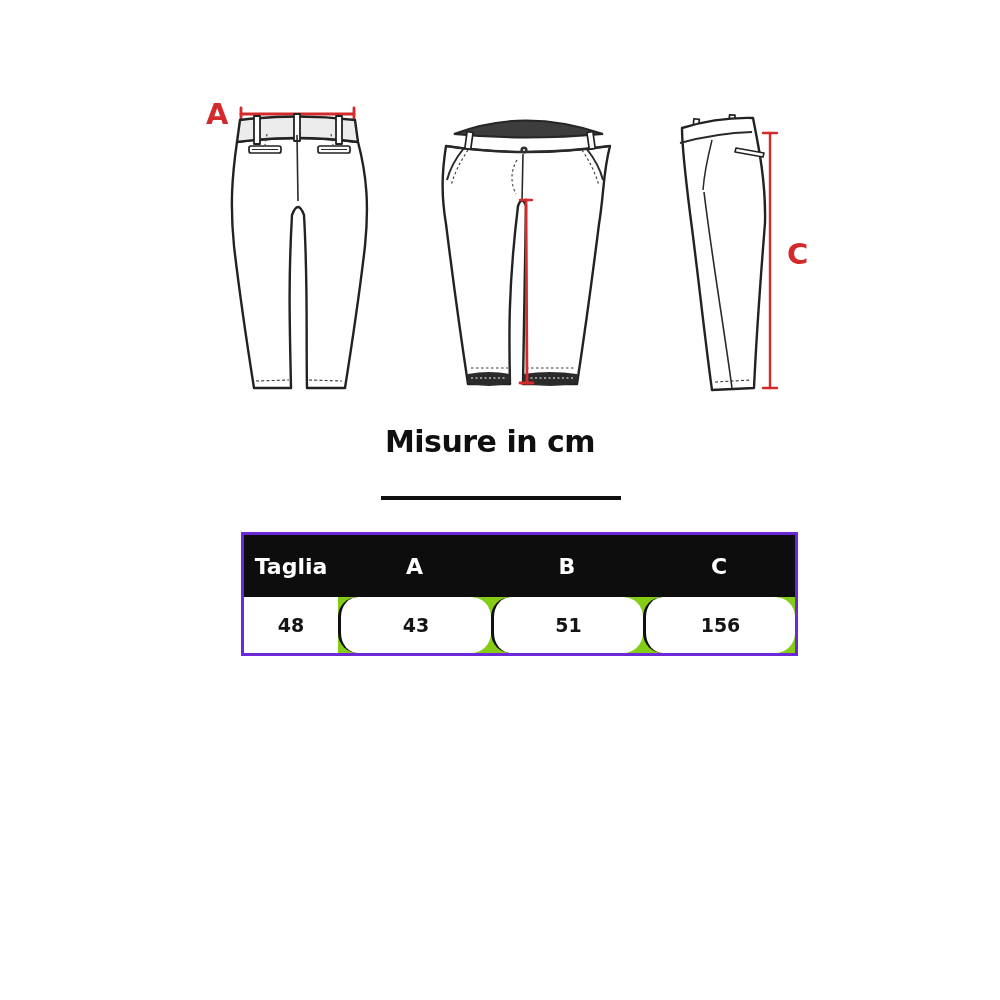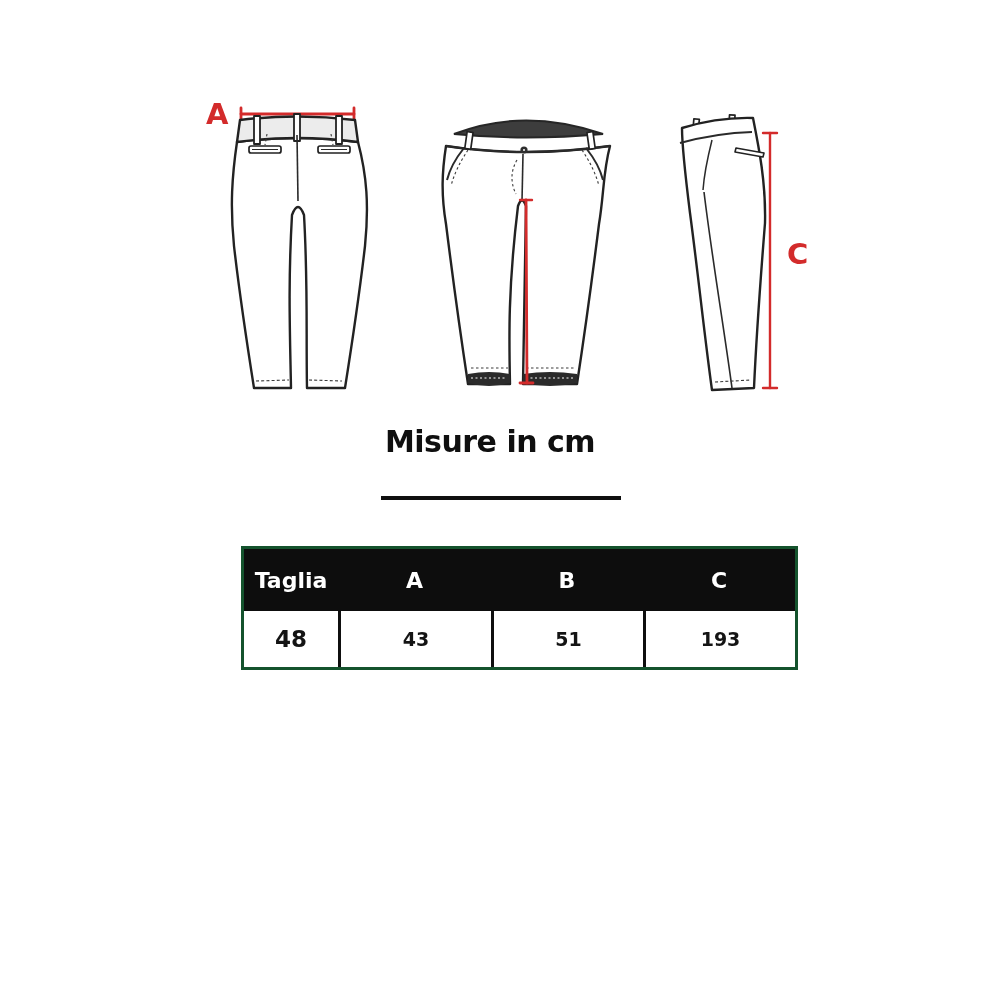--- a/index.html
+++ b/index.html
@@ -28,38 +28,38 @@
   }
   .heading-title {
     font-size: 30px; font-weight: 800; color: #0f0f0f; letter-spacing: -0.5px;
   }
   .heading-rule {
     position: absolute; left: 381px; top: 496px; width: 240px; height: 4px;
     background: #0f0f0f;
   }
 
   .size-table {
-    position: absolute; left: 241px; top: 546px; width: 551px;
-    border: 3px solid #14532d;
+    position: absolute; left: 241px; top: 532px; width: 551px;
+    border: 3px solid #6d28d9;
     background: #84cc16;
   }
   .tbl-row { display: grid; grid-template-columns: 94px 153px 152px 152px; }
   .tbl-header { background: #0d0d0d; height: 62px; }
   .tbl-header .cell {
     color: #ffffff; font-weight: 800; font-size: 22px;
     display: flex; align-items: center; justify-content: center;
   }
   .tbl-data { height: 56px; }
   .tbl-data .cell {
     color: #141414; font-weight: 700; font-size: 19px;
     display: flex; align-items: center; justify-content: center;
     background: #ffffff;
   }
-  .tbl-data .cell + .cell { border-left: 3px solid #0f0f0f; }
-  .tbl-data .cell.size-col { font-size: 23px; font-weight: 800; }
+  .tbl-data .cell + .cell { border-left: 3px solid #0f0f0f; border-radius: 20px; }
+  .tbl-data .cell.size-col { font-size: 19px; font-weight: 800; }
 
   svg .outline { fill: #ffffff; stroke: #222222; stroke-width: 2.4; stroke-linejoin: round; }
   svg .thin    { fill: none; stroke: #2a2a2a; stroke-width: 1.6; }
   svg .dash    { fill: none; stroke: #3a3a3a; stroke-width: 1.1; stroke-dasharray: 2.5 2.5; }
   svg .red     { stroke: #d32b2b; stroke-width: 2.8; fill: none; stroke-linecap: round; }
 </style>
 </head>
 <body>
 
 <div class="canvas">
@@ -189,17 +189,17 @@
     <div class="tbl-row tbl-header">
       <div class="cell">Taglia</div>
       <div class="cell">A</div>
       <div class="cell">B</div>
       <div class="cell">C</div>
     </div>
     <div class="tbl-row tbl-data">
       <div class="cell size-col">48</div>
       <div class="cell">43</div>
       <div class="cell">51</div>
-      <div class="cell">193</div>
+      <div class="cell">156</div>
     </div>
   </div>
 
 </div>
 
 </body></html>

